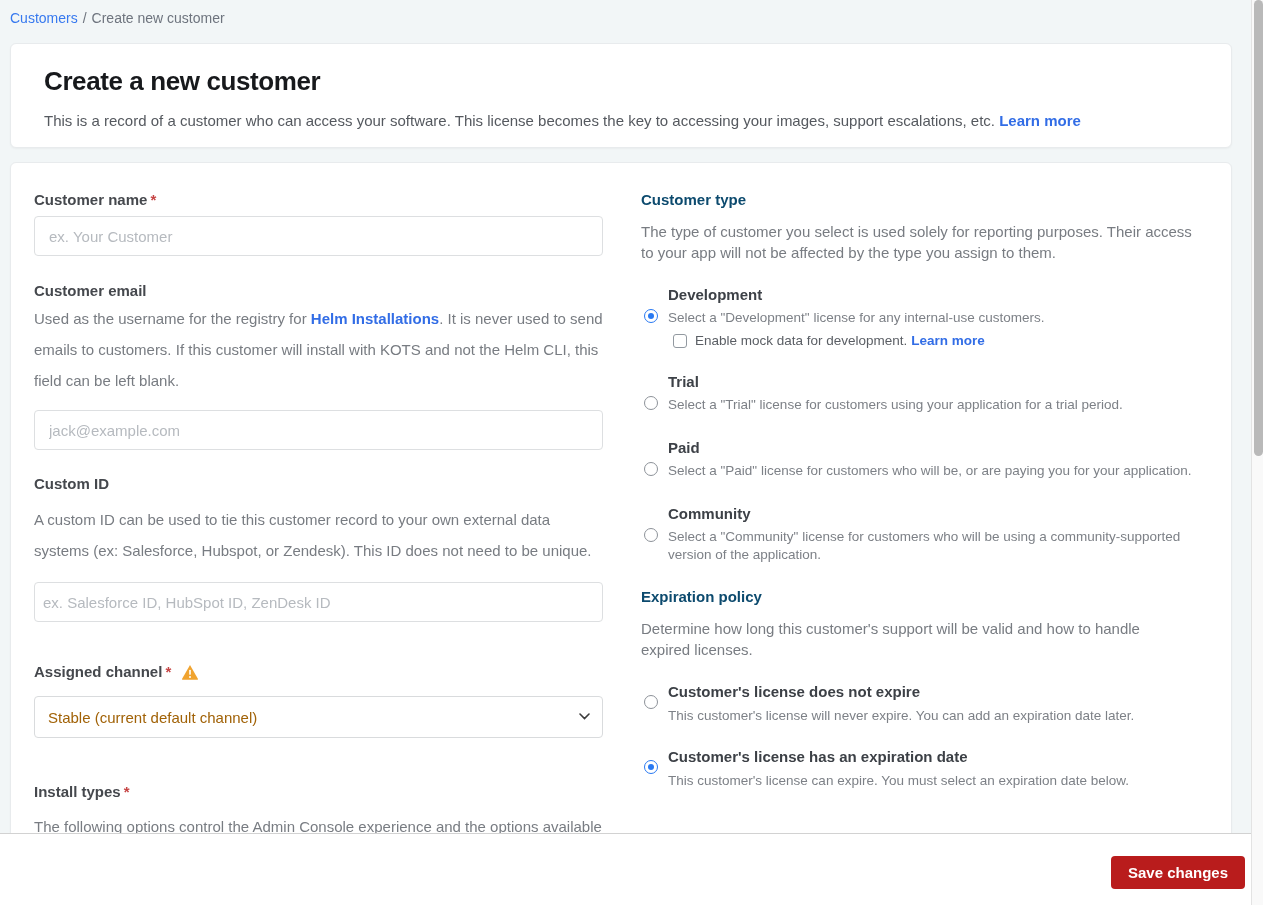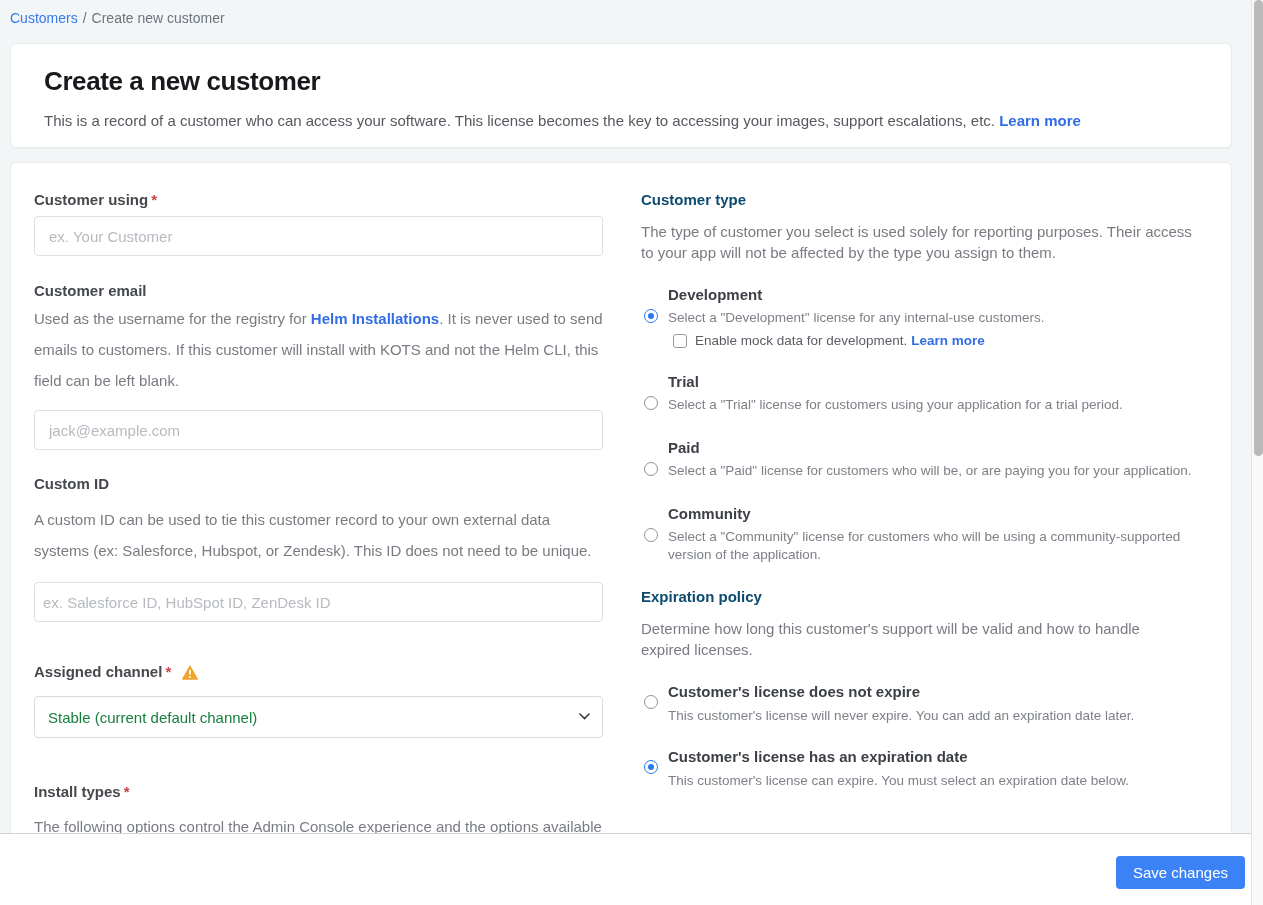--- a/index.html
+++ b/index.html
@@ -43,21 +43,21 @@
   .desc-email { margin-bottom:14px; }
   .inp-2 { margin-bottom:25px; }
   .lbl-3 { margin-bottom:12px; }
   .desc-custom { margin-bottom:16px; }
   .inp-3 { margin-bottom:41px;padding-left:8px; }
   .lbl-4 { margin-bottom:16px; display:flex; align-items:center; }
   .warn-icon { width:18px; height:16px; margin-left:10px; display:inline-block; }
   .select-wrap { position:relative; width:569px; margin-bottom:45px; }
   select.channel-select {
     width:569px; height:42px; border:1px solid #d9dbdd; border-radius:4px;
-    font-size:15px; color:#15803d; padding:0 34px 0 13px; background:#fff;
+    font-size:15px; color:#a16207; padding:0 34px 0 13px; background:#fff;
     appearance:none; -webkit-appearance:none; outline:none;
     font-family:"Liberation Sans","DejaVu Sans",sans-serif;
   }
   .select-chevron { position:absolute; right:13px; top:17px; pointer-events:none; }
   .lbl-5 { margin-bottom:11px; }
 
   
   .section-heading { font-size:15px; font-weight:700; color:#0c4a6e; margin-bottom:13px; }
   .section-desc { font-size:15px; color:#787c82; line-height:21px; margin-bottom:22px; }
   .opt { position:relative; padding-left:27px; }
@@ -76,22 +76,22 @@
   .checkbox { width:14px; height:14px; border:1.5px solid #9299a0; border-radius:3px;
               background:#fff; margin-right:8px; cursor:pointer; flex:0 0 auto; }
   .exp-heading { margin-top:24px; }
   .opt-exp { margin-bottom:22px; }
   .opt-exp .opt-title { color:#3c4046; margin-bottom:5px; }
 
   
   .footer { position:absolute; left:0; top:833px; width:1251px; height:72px;
             background:#fff; border-top:1px solid #d2d2d2; z-index:5; }
   .save-btn { position:absolute; top:22px; right:6px; height:33px; padding:0 17px;
-              background:#3b82f6; border:none; border-radius:4px; color:#fff;
-              font-size:15px; font-weight:400; cursor:pointer;
+              background:#b91c1c; border:none; border-radius:4px; color:#fff;
+              font-size:15px; font-weight:700; cursor:pointer;
               font-family:"Liberation Sans","DejaVu Sans",sans-serif; }
 
   
   .scrollbar { position:absolute; right:0; top:0; width:12px; height:905px;
                background:#f9f9f9; border-left:1px solid #e3e3e3; z-index:6; }
   .scroll-thumb { position:absolute; left:1.5px; top:0; width:9px; height:456px;
                   background:#b9b9b9; border-radius:5px; cursor:grab; }
 </style>
 </head>
 <body>
@@ -108,21 +108,21 @@
       <span>This is a record of a customer who can access your software. This license becomes the key to accessing your images, support escalations, etc.</span>
       <a class="inline-link">Learn more</a>
     </p>
   </div>
 
   <div class="card form-card">
 
     <div class="col-left">
 
       <div class="field-label lbl-1">
-        <span>Customer using</span><span class="req">*</span>
+        <span>Customer name</span><span class="req">*</span>
       </div>
       <input class="text-input inp-1" type="text" placeholder="ex. Your Customer" style="">
 
       <div class="field-label lbl-2">Customer email</div>
       <p class="helper desc-email">
         <span>Used as the username for the registry for </span><a class="inline-link">Helm Installations</a><span>. It is never used to send emails to customers. If this customer will install with KOTS and not the Helm CLI, this field can be left blank.</span>
       </p>
       <input class="text-input inp-2" type="text" placeholder="jack@example.com" style="">
 
       <div class="field-label lbl-3">Custom ID</div>

